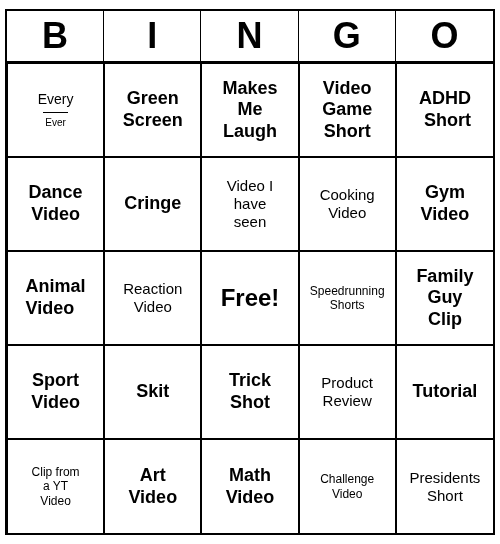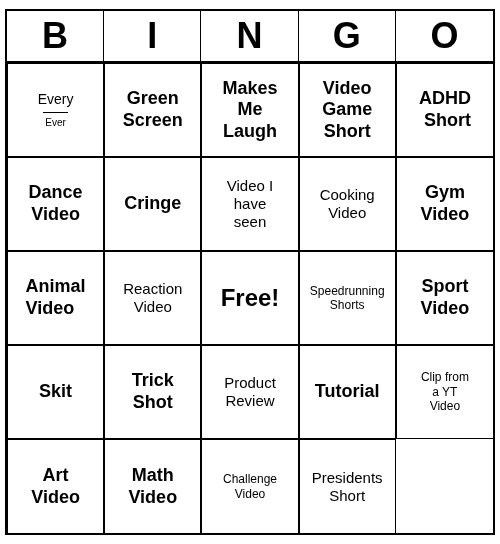--- a/index.html
+++ b/index.html
@@ -160,20 +160,23 @@
       <div class="bingo-cell">
         <div class="medium-text" style="text-align: center;">Reaction<br>Video</div>
       </div>
       <div class="bingo-cell free-cell">
         <span>Free!</span>
       </div>
       <div class="bingo-cell">
         <div class="small-text" style="">Speedrunning<br>Shorts</div>
       </div>
       <div class="bingo-cell">
+        <div class="large-text" style="text-align: center;">Family<br>Guy<br>Clip</div>
+      </div>
+      <div class="bingo-cell">
         <div class="large-text" style="text-align: center;">Sport<br>Video</div>
       </div>
       <div class="bingo-cell">
         <div class="large-text" style="text-align: center;">Skit</div>
       </div>
       <div class="bingo-cell">
         <div class="large-text" style="">Trick<br>Shot</div>
       </div>
       <div class="bingo-cell">
         <div class="medium-text" style="text-align: center;">Product<br>Review</div>

